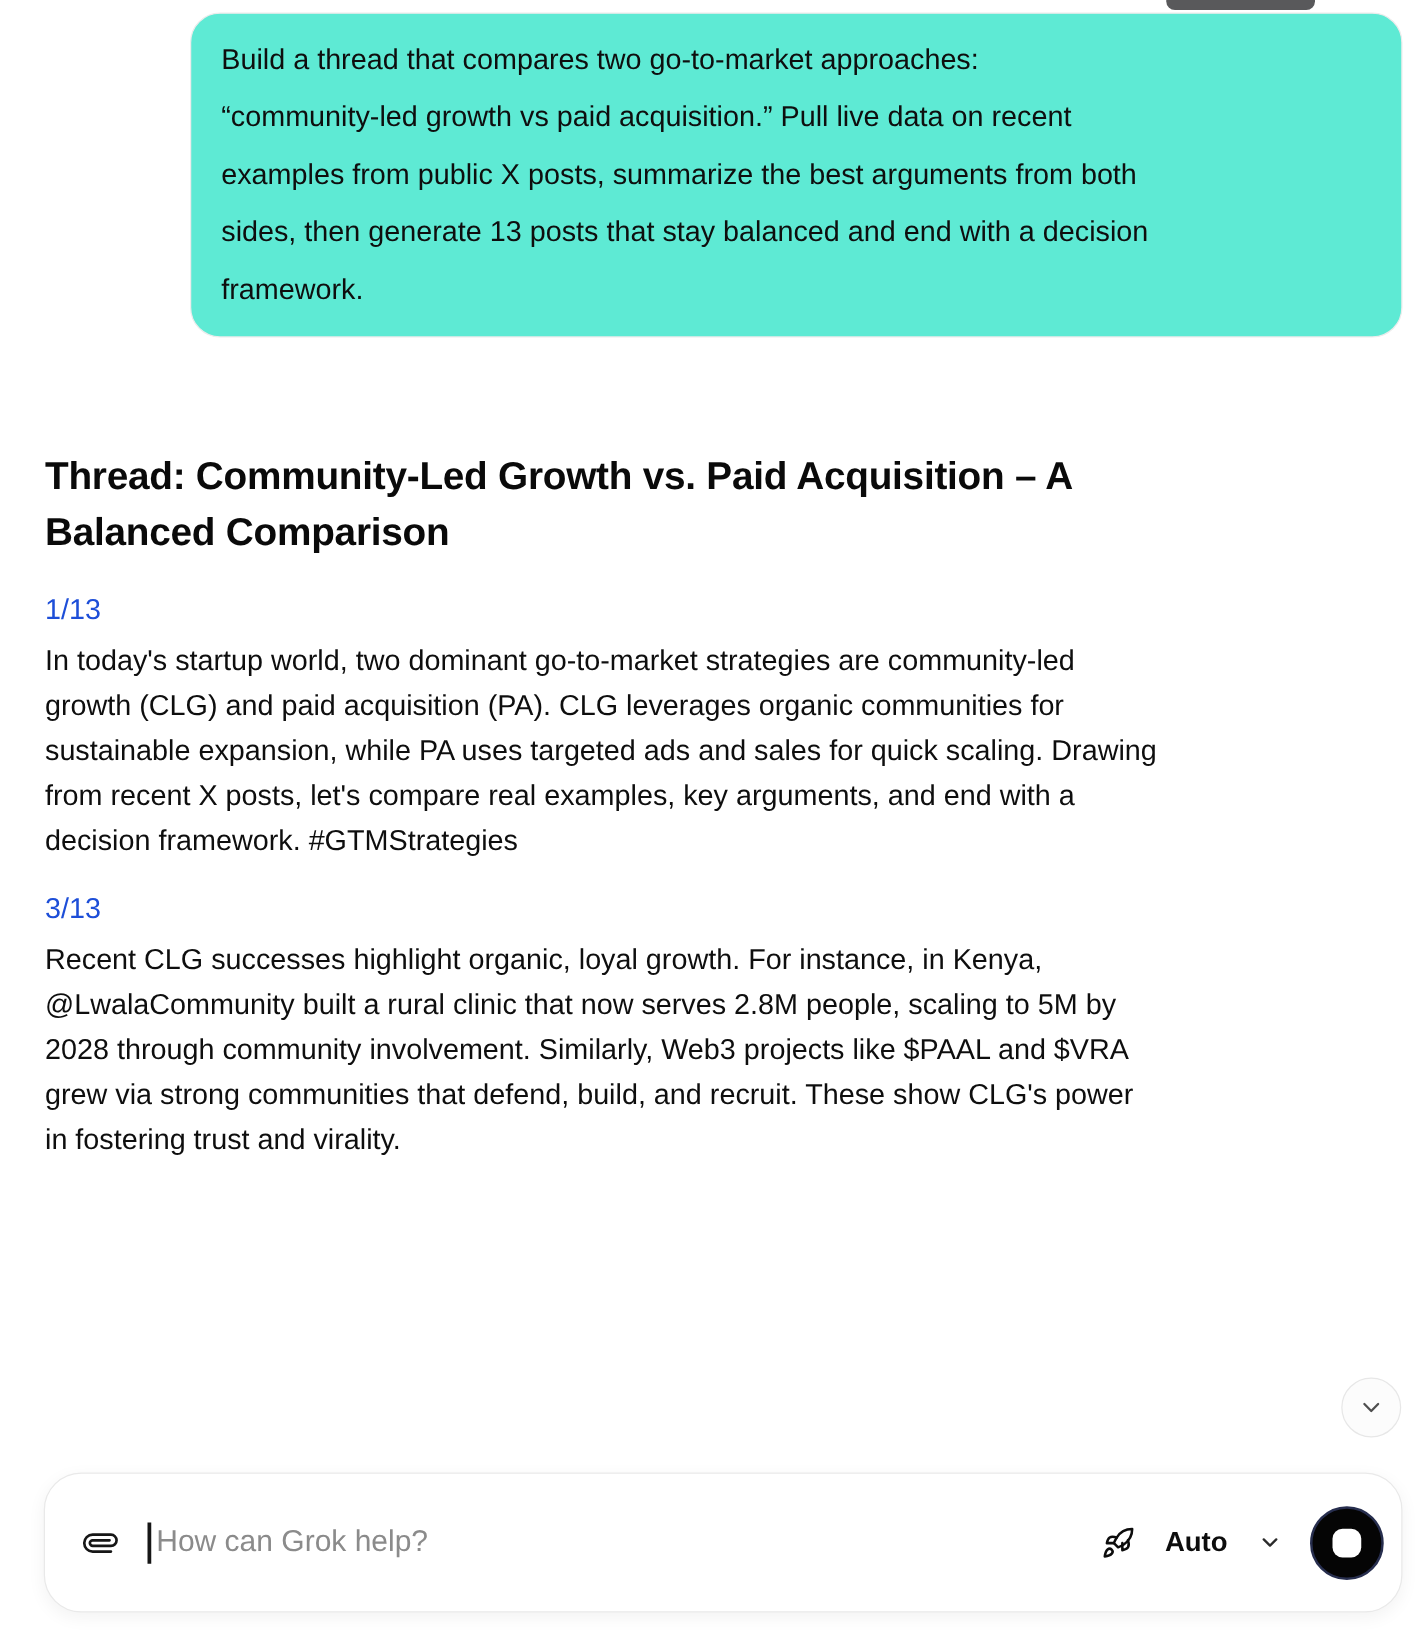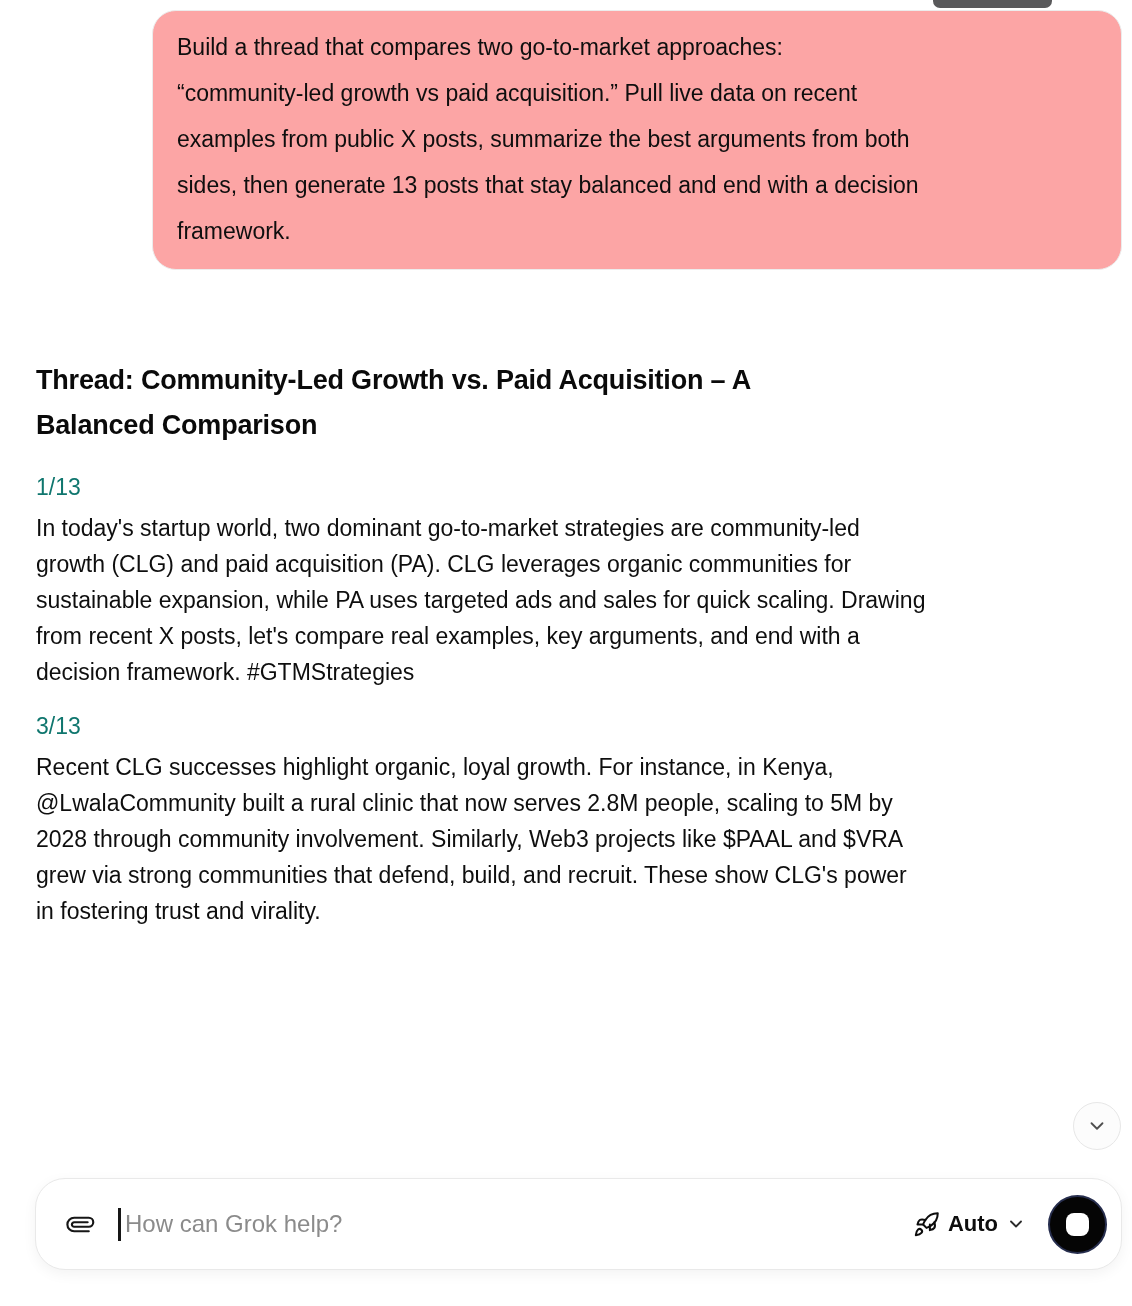--- a/index.html
+++ b/index.html
@@ -15,43 +15,43 @@
   
   .top-pill {
     position: absolute; left: 933px; top: 0; width: 119px; height: 8px;
     background: #59595b;
     border-radius: 0 0 7px 7px;
   }
 
   
   .user-bubble {
     position: absolute; left: 152px; top: 10px; width: 970px;
-    background: #fca5a5;
+    background: #5eead4;
     border: 1px solid #ececec;
     border-radius: 24px;
     padding: 13px 24px 15px 24px;
   }
   .user-bubble .msg-text {
     font-size: 23px; line-height: 46px; color: #0e0e0e;
     white-space: pre-line;
   }
 
   
   .response {
     position: absolute; left: 36px; top: 358px; width: 1086px;
   }
   .thread-title {
-    font-size: 27px; font-weight: 700; line-height: 45px;
+    font-size: 31px; font-weight: 700; line-height: 45px;
     letter-spacing: -0.2px; color: #0a0a0a;
     white-space: pre-line;
     margin-bottom: 16px;
   }
   .post { margin-bottom: 13px; }
   .post-number {
-    font-size: 23px; line-height: 46px; color: #0f766e;
+    font-size: 23px; line-height: 46px; color: #1d4ed8;
   }
   .post-text {
     font-size: 23px; line-height: 36px; color: #0e0e0e;
     white-space: pre-line;
   }
 
   
   .scroll-down-btn {
     position: absolute; left: 1073px; top: 1102px;
     width: 48px; height: 48px; border-radius: 50%;
@@ -59,21 +59,21 @@
     border: 1px solid #e7e7e7;
     display: flex; align-items: center; justify-content: center;
     cursor: pointer;
     z-index: 5;
   }
   .scroll-down-btn svg { stroke: #4f4f4f; }
 
   
   .composer {
     position: absolute; left: 35px; top: 1178px;
-    width: 1087px; height: 92px;
+    width: 1087px; height: 112px;
     background: #ffffff;
     border: 1px solid #e9e9e9;
     border-radius: 30px;
     box-shadow: 0 4px 14px rgba(0,0,0,0.05);
     display: flex; align-items: center;
     padding: 0 14px 0 26px;
     z-index: 10;
   }
   .attach-btn {
     width: 36px; height: 36px; flex: 0 0 auto;
@@ -85,21 +85,21 @@
     width: 3px; height: 33px; background: #161616; flex: 0 0 auto;
     margin-left: 20px;
   }
   .composer-input {
     flex: 1; border: none; outline: none; background: transparent;
     font-family: "Liberation Sans", "DejaVu Sans", sans-serif;
     font-size: 24px; color: #0e0e0e; margin-left: 4px; min-width: 0;
   }
   .composer-input::placeholder { color: #8b8b8b; opacity: 1; }
   .mode-selector {
-    display: flex; align-items: center; gap: 8px;
+    display: flex; align-items: center; gap: 24px;
     flex: 0 0 auto; cursor: pointer; margin-right: 22px;
     color: #0d0d0d;
   }
   .mode-label { font-size: 22px; font-weight: 700; }
   .stop-btn {
     width: 59px; height: 59px; border-radius: 50%; flex: 0 0 auto;
     background: #050505;
     border: 2.5px solid #272e4e;
     display: flex; align-items: center; justify-content: center;
     cursor: pointer;

